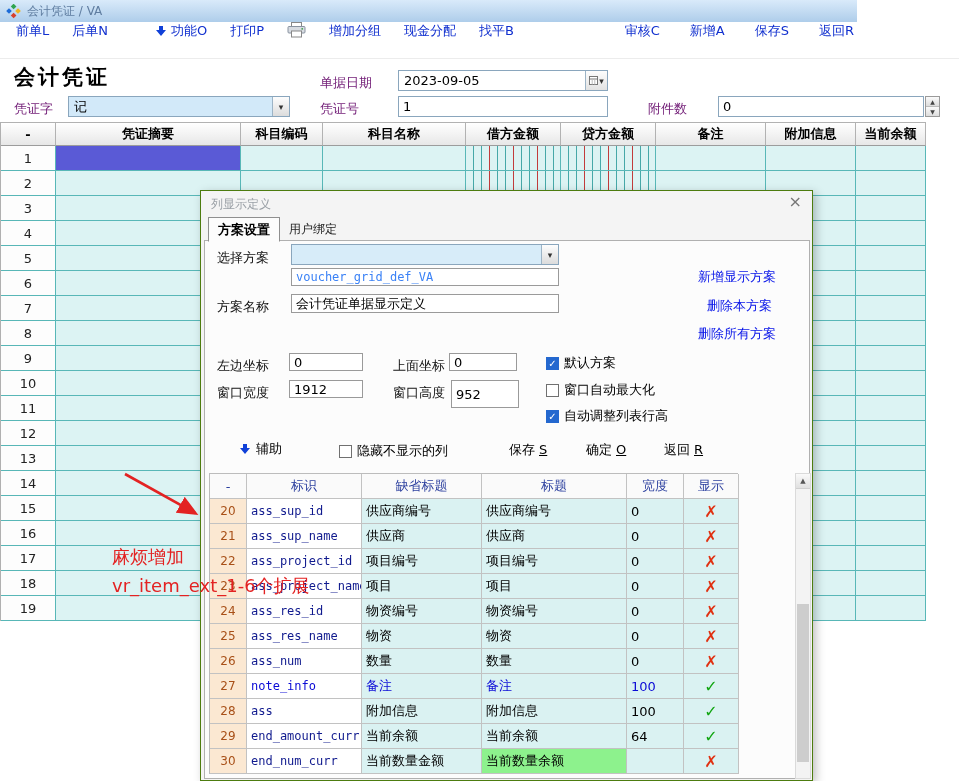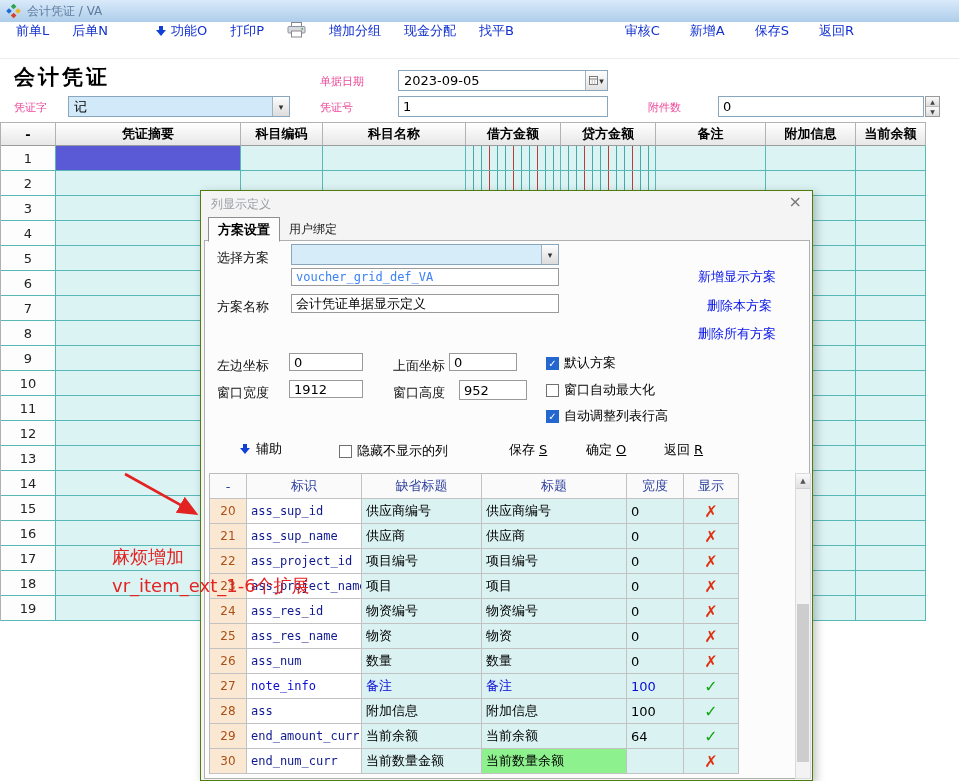--- a/index.html
+++ b/index.html
@@ -1,34 +1,34 @@
 <!DOCTYPE html>
 <html><head>
 <meta charset="utf-8">
 <style>
   html,body{margin:0;padding:0;}
   body{width:959px;height:781px;position:relative;overflow:hidden;background:#fff;
        font-family:"DejaVu Sans","Liberation Sans",sans-serif;font-size:13px;color:#000;}
   *{box-sizing:border-box;}
 
   
-  .titlebar{position:absolute;left:0;top:0;width:959px;height:22px;z-index:1;
+  .titlebar{position:absolute;left:0;top:0;width:857px;height:22px;z-index:1;
     background:linear-gradient(#d9eafa,#aecdea);display:flex;align-items:center;gap:6px;
     padding-left:6px;color:#5f7da0;font-size:12px;text-align:right;}
 
   
   .toolbar{position:absolute;left:0;top:22px;width:959px;height:37px;background:#fff;z-index:1;
     border-bottom:1px solid #ececec;display:flex;align-items:flex-start;
     padding:0 16px;gap:23px;color:#1130cf;font-size:13px;}
   .tb-item{cursor:pointer;display:flex;align-items:center;gap:4px;white-space:nowrap;}
   .tb-right{margin-left:auto;display:flex;gap:30px;margin-right:89px;}
 
   
   .page-title{position:absolute;left:14px;top:63px;font-size:21px;font-weight:bold;letter-spacing:3px;z-index:1;text-align:right;}
-  .f-label{position:absolute;font-size:11px;color:#ec4899;z-index:1;white-space:nowrap;}
+  .f-label{position:absolute;font-size:13px;color:#701a75;z-index:1;white-space:nowrap;}
   .f-box{position:absolute;border:1px solid #8aa6bd;background:#fff;font-size:13px;
     display:flex;align-items:center;z-index:1;}
   .f-box .val{flex:1;padding:0 5px;overflow:hidden;white-space:nowrap;}
   .dd-btn{width:22px;height:100%;border-left:1px solid #9db4c6;background:linear-gradient(#fdfdfd,#e2e2e2);
     display:flex;align-items:center;justify-content:center;gap:1px;font-size:9px;color:#333;cursor:pointer;}
   .combo-blue{background:#d2e9f9;border:1px solid #8aa6bd;}
   .arrow-btn{width:17px;height:100%;border-left:1px solid #9db4c6;background:linear-gradient(#fdfdfd,#dcdcdc);
     display:flex;align-items:center;justify-content:center;font-size:9px;color:#333;cursor:pointer;}
   input.f-input{position:absolute;border:1px solid #8aa6bd;background:#fff;font-size:13px;
     padding:0 4px;font-family:inherit;z-index:1;}
@@ -441,21 +441,21 @@
   <span class="d-label" style="left:192px;top:166px;">上面坐标</span>
   <input class="d-input" style="left: 248px; top: 162px; width: 68px; height: 18px;" value="0">
   <span class="chk" style="left:345px;top:163px;">
     <span class="box on">✓</span>
     <span>默认方案</span>
   </span>
 
   <span class="d-label" style="left:16px;top:193px;">窗口宽度</span>
   <input class="d-input" style="left: 88px; top: 189px; width: 74px; height: 18px;" value="1912">
   <span class="d-label" style="left:192px;top:193px;">窗口高度</span>
-  <input class="d-input" style="left: 258px; top: 189px; width: 68px; height: 20px;" value="952">
+  <input class="d-input" style="left: 250px; top: 189px; width: 68px; height: 28px;" value="952">
   <span class="chk" style="left:345px;top:190px;">
     <span class="box"></span>
     <span>窗口自动最大化</span>
   </span>
 
   <span class="chk" style="left:345px;top:216px;">
     <span class="box on">✓</span>
     <span>自动调整列表行高</span>
   </span>
 

